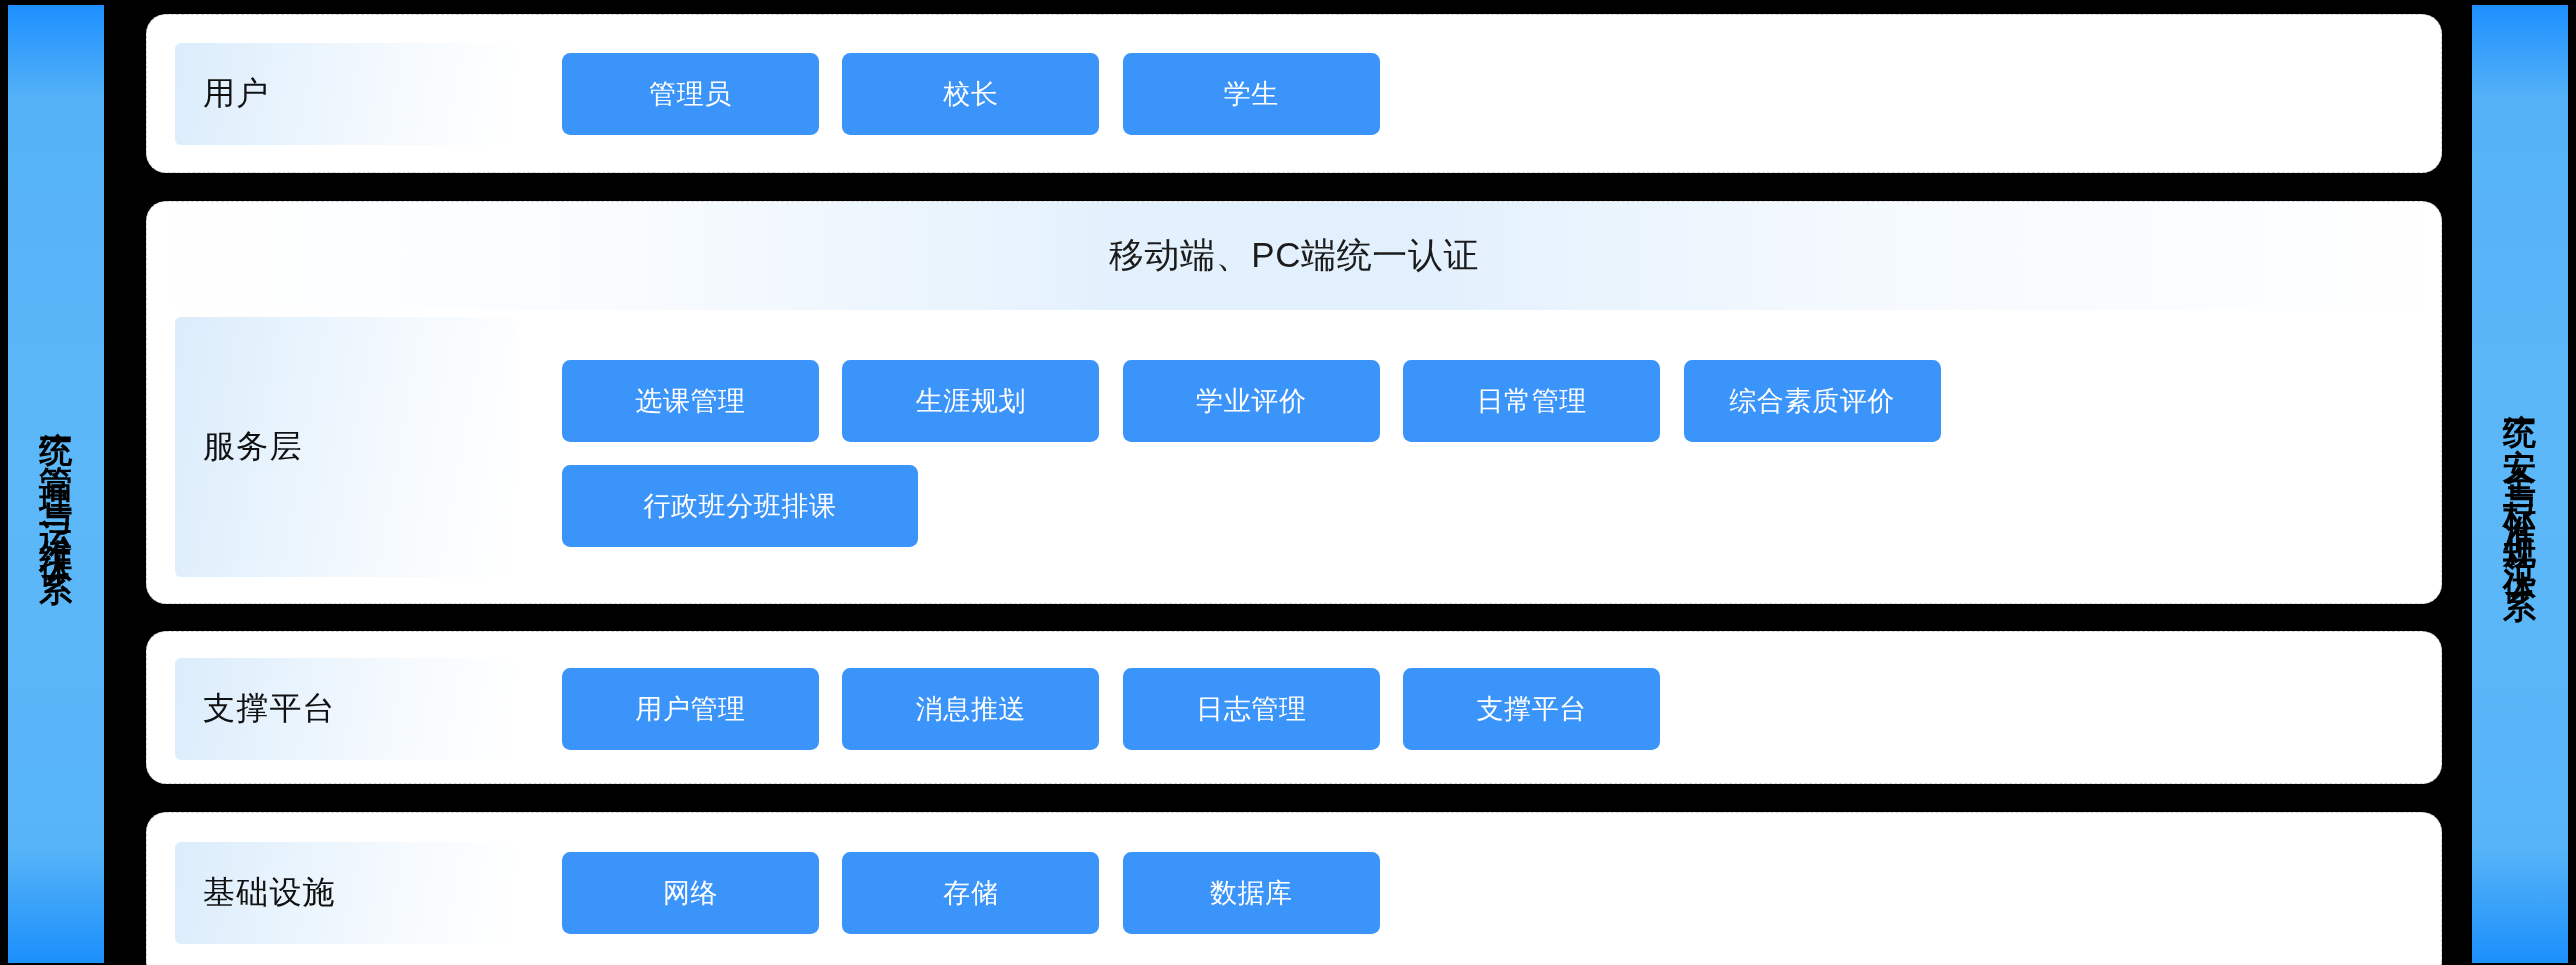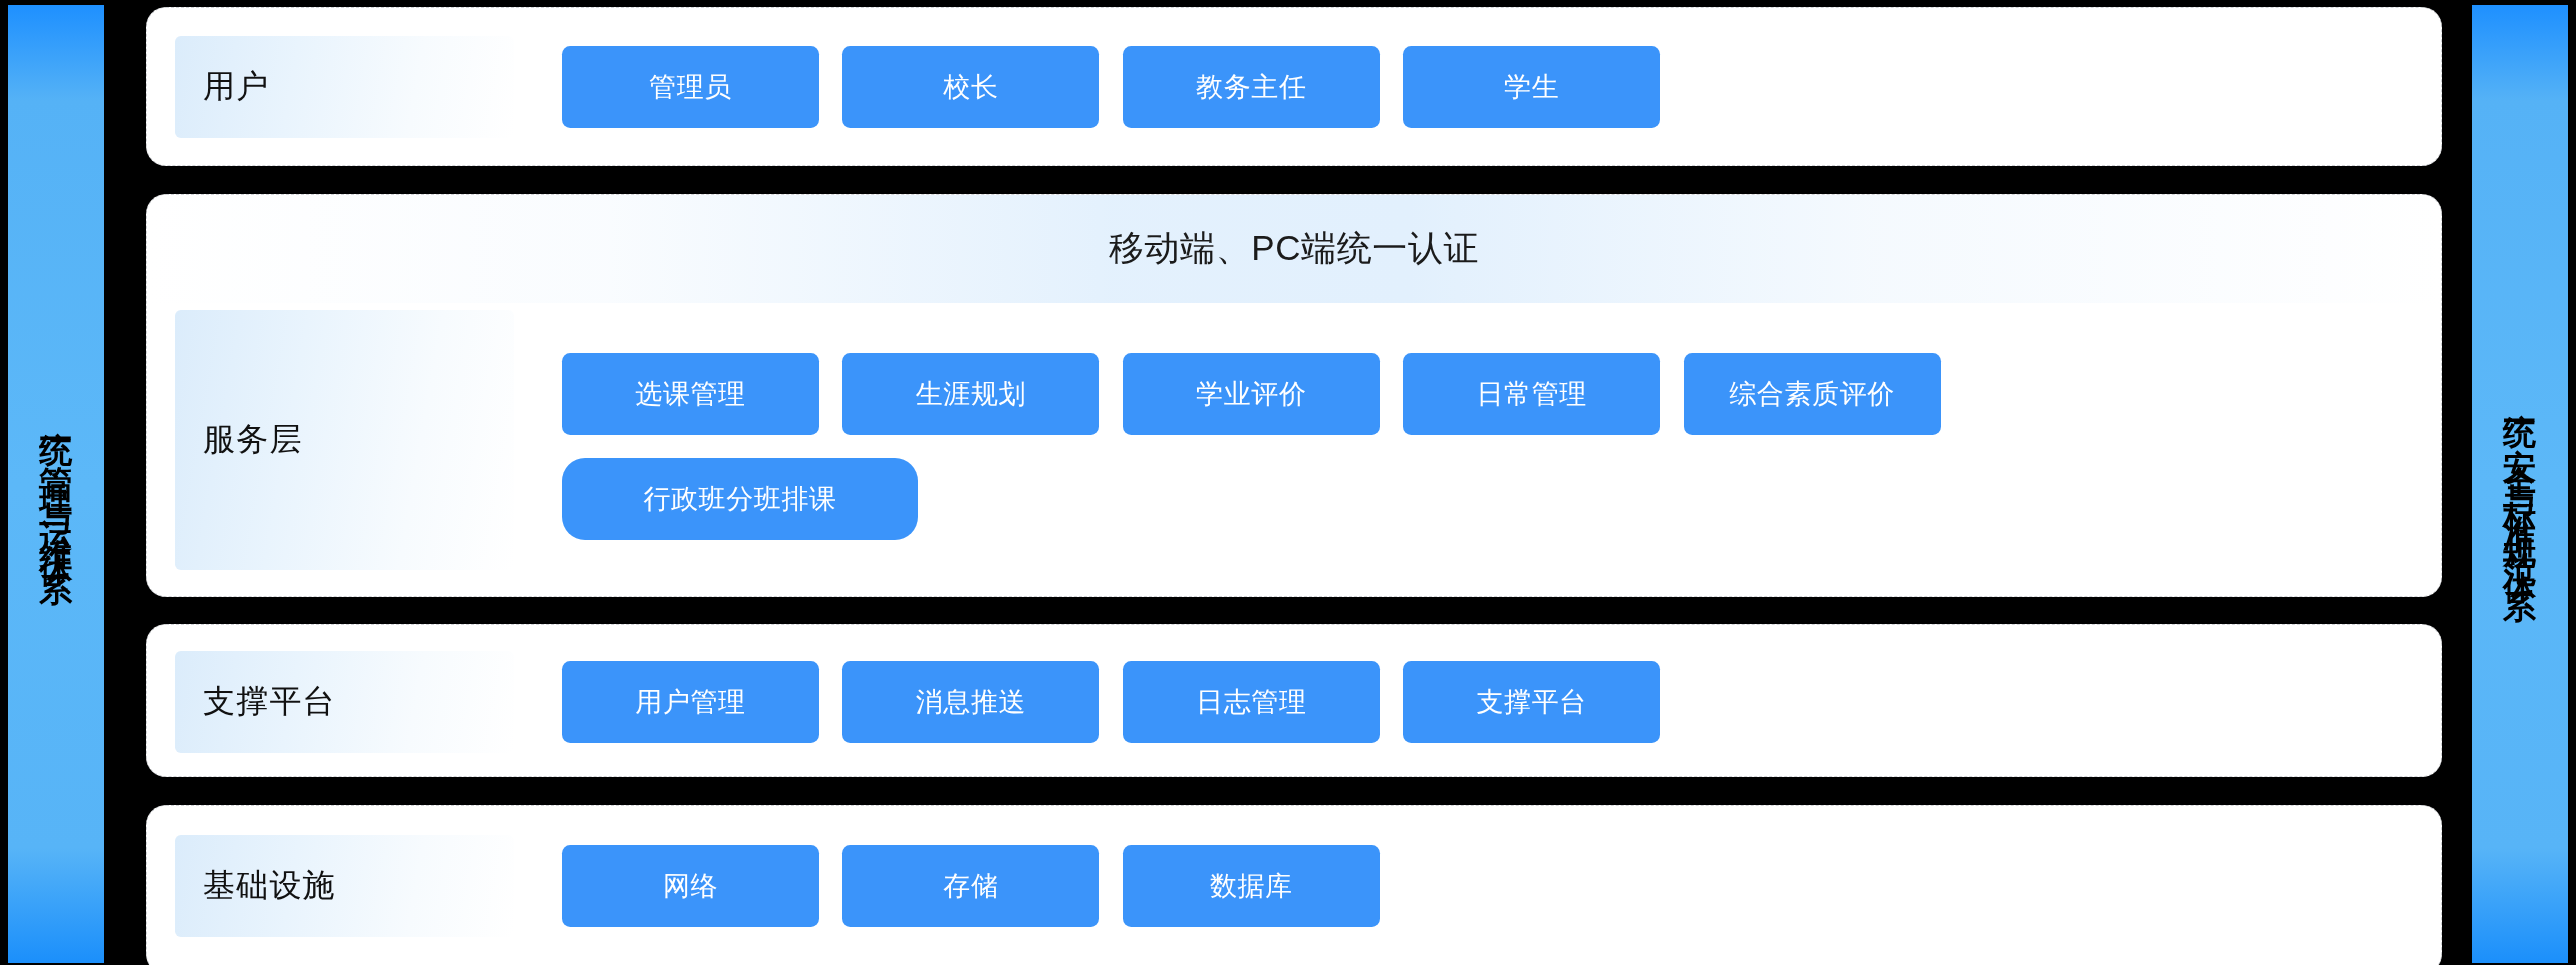--- a/index.html
+++ b/index.html
@@ -46,21 +46,21 @@
     color: #000000;
     letter-spacing: 17.5px;
     line-height: 1;
     white-space: nowrap;
   }
 
   
   .stack {
     position: absolute;
     left: 146px;
-    top: 7px;
+    top: 14px;
     width: 2296px;
     height: 823px;
     display: flex;
     flex-direction: column;
   }
 
   .layer-card {
     position: relative;
     background: #ffffff;
     border: 1.8px dashed #d0d2d6;
@@ -155,21 +155,21 @@
     background: #3b94fa;
     color: #ffffff;
     font-size: 27px;
     letter-spacing: 0.6px;
     display: flex;
     align-items: center;
     justify-content: center;
     white-space: nowrap;
     cursor: pointer;
   }
-  .tile.wide { width: 356px; border-radius: 23px; }
+  .tile.wide { width: 356px; }
   .tile.spacer-left { margin-left: 5.8px; }
 
   
   .tiles-service { gap: 23.4px; justify-content: center; }
   .tiles-service .tile-row:first-child { margin-top: 14px; }
 </style>
 </head>
 <body>
 
 <div id="diagram">
@@ -186,21 +186,20 @@
 
     <div class="layer-card card-user">
       <div class="layer-row row-user">
         <div class="layer-label">
           <span class="layer-label-text">用户</span>
         </div>
         <div class="tiles">
           <div class="tile-row">
             <div class="tile">管理员</div>
             <div class="tile">校长</div>
-            <div class="tile">教务主任</div>
             <div class="tile">学生</div>
           </div>
         </div>
       </div>
     </div>
 
     <div class="layer-card card-service">
 
       <div class="auth-banner">
         <span class="auth-banner-text">移动端、PC端统一认证</span>

